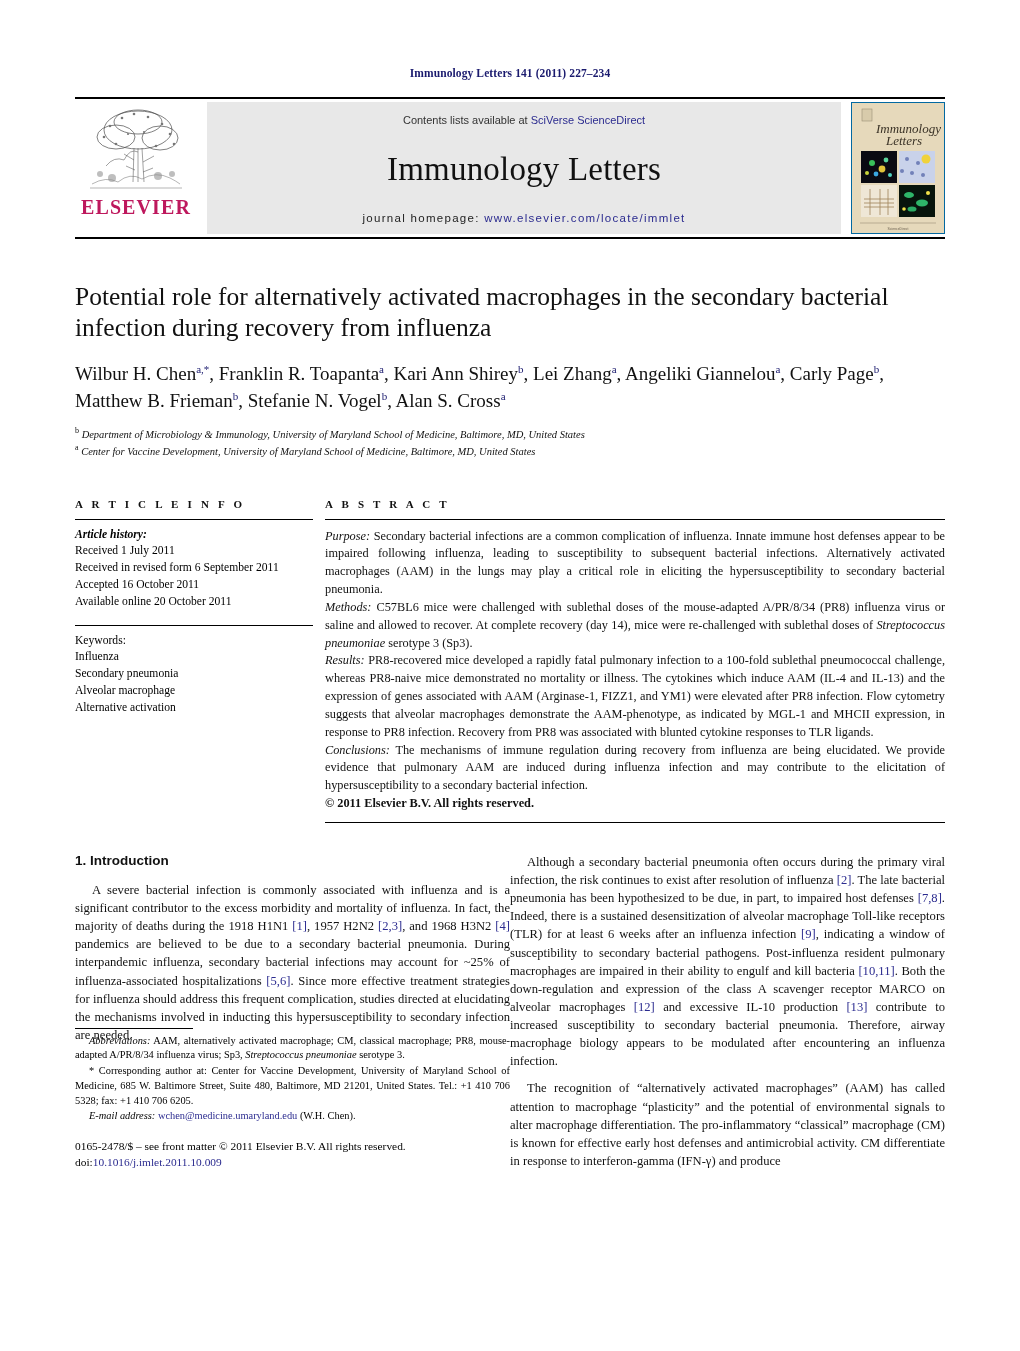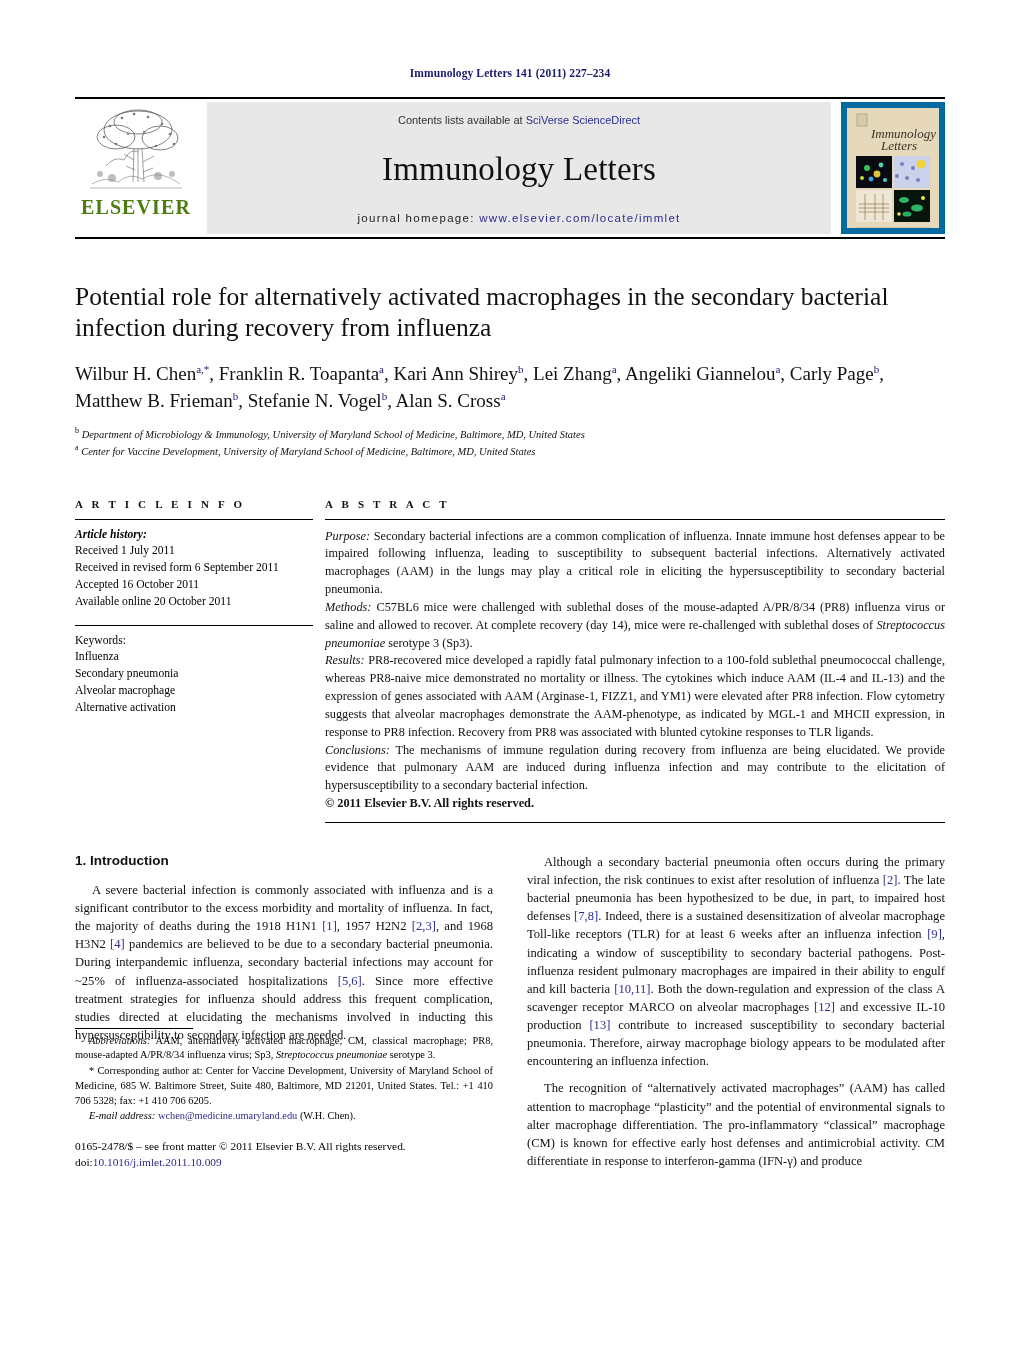--- a/index.html
+++ b/index.html
@@ -52,21 +52,21 @@
     align-items: center;
     justify-content: flex-start;
     padding-top: 2px;
   }
   .tree-svg { display:block; }
   .elsevier-word {
     font-family: "Liberation Serif", serif;
     font-size: 20px;
     font-weight: bold;
     letter-spacing: 1.1px;
-    color: #4d7c0f;
+    color: #be185d;
     line-height: 1;
     margin-top: 1px;
   }
   .mast-center {
     flex: 1 1 auto;
     background: #e8e8e8;
     display: flex;
     flex-direction: column;
     align-items: center;
     justify-content: space-between;
@@ -91,21 +91,21 @@
   .homepage-line {
     font-family: "Liberation Sans", sans-serif;
     font-size: 11.5px;
     letter-spacing: 1.3px;
     color: #222;
   }
   .homepage-line .url { color: #2b2b8f; }
   .cover-thumb {
     width: 92px;
     flex: 0 0 92px;
-    border: 6px solid #0369a1;
+    border: 1px solid #0369a1;
     background: #e6d9bb;
     position: relative;
     overflow: hidden;
   }
 
   
   .title-block { margin: 42px 75px 0 75px; }
   .art-title {
     font-family: "Liberation Serif", serif;
     font-size: 25.5px;
@@ -162,21 +162,20 @@
   .abs-body p { margin: 0; }
   .abs-body .lead { font-style: italic; }
   .abs-body i { font-style: italic; }
   .copyright { text-align: left; margin-top: 0; font-weight: bold; }
   .abs-rule-bottom { border-top: 1.1px solid #000; margin-top: 9px; }
 
   
   .body-cols {
     margin: 30px 75px 0 75px;
     display: flex;
-    gap: 34px;
   }
   .bcol { flex: 1 1 0; position: relative; }
   .bcol.left { width: 418px; }
   h2.head {
     font-family: "Liberation Sans", sans-serif;
     font-size: 13.5px;
     font-weight: bold;
     margin: 0 0 13px 0;
     color: #111;
   }

